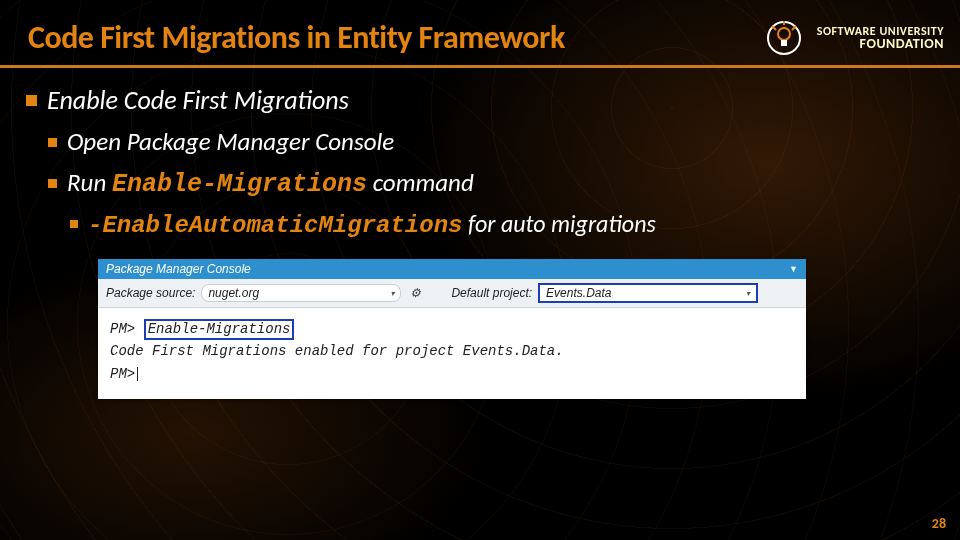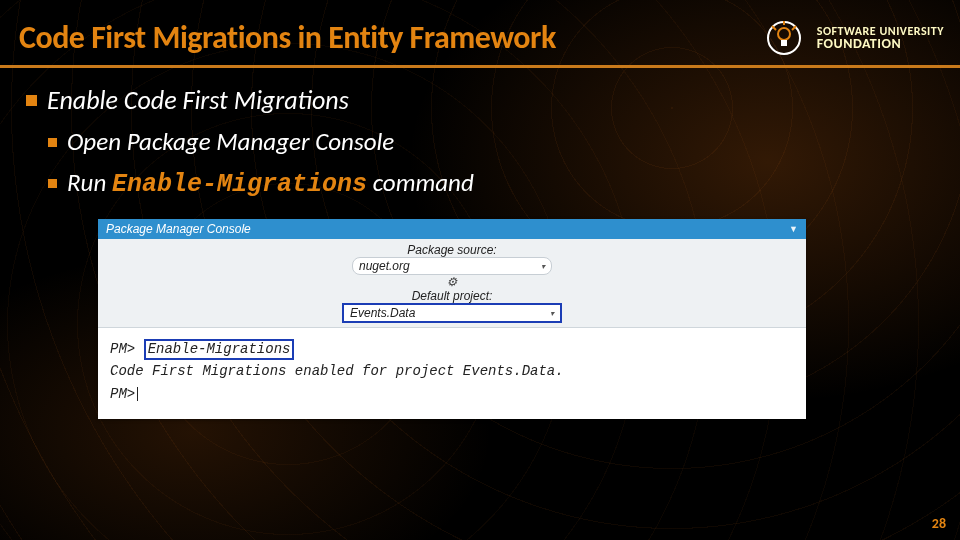--- a/index.html
+++ b/index.html
@@ -12,39 +12,39 @@
       repeating-radial-gradient(circle at 70% 20%, rgba(200,100,20,0.08) 0 1px, rgba(0,0,0,0) 1px 60px),
       repeating-radial-gradient(circle at 30% 60%, rgba(200,100,20,0.06) 0 1px, rgba(0,0,0,0) 1px 70px);
     color: #fff;
     font-family: "Calibri", "Segoe UI", Arial, sans-serif;
     position: relative;
   }
   .header {
     display: flex;
     align-items: center;
     justify-content: space-between;
-    padding: 18px 16px 8px 19px;
+    padding: 18px 16px 8px 28px;
     border-bottom: 3px solid #c97a1b;
   }
   .title {
     color: #e38411;
     font-weight: 700;
     font-size: 32px;
     letter-spacing: -0.5px;
   }
   .logo-box {
     display: flex;
     align-items: center;
     gap: 15px;
     color: #fef9c3;
   }
   .logo-icon svg { display: block; }
   .logo-text { line-height: 1.0; }
   .logo-text .l1 { font-size: 12px; font-weight: 700; letter-spacing: 0.5px; }
-  .logo-text .l2 { font-size: 14px; font-weight: 700; letter-spacing: 0.5px; }
+  .logo-text .l2 { font-size: 14px; font-weight: 700; letter-spacing: 0.5px; text-align: right; }
   .content {
     padding: 16px 32px 0 26px;
     font-size: 26px;
     font-style: italic;
   }
   .b1 { margin-bottom: 8px; }
   .b2 { margin-left: 22px; margin-top: 10px; font-size: 25px; }
   .b3 { margin-left: 44px; margin-top: 10px; font-size: 24px; }
   .sq { display:inline-block; width: 11px; height: 11px; background: #e38411; margin-right: 10px; vertical-align: middle; position: relative; top:-2px;}
   .sq.sm { width: 9px; height: 9px; }
@@ -69,21 +69,21 @@
   .cs-caret { font-size: 9px; opacity: 0.9; }
   .cs-toolbar {
     background: #eef1f3;
     border-bottom: 1px solid #cfd6db;
     padding: 4px 8px;
     font-family: "Segoe UI", Arial, sans-serif;
     font-size: 12px;
     color: #222;
     display: flex;
     align-items: center;
-    flex-direction: column;
+    gap: 6px;
   }
   .tb-field {
     background: #fff;
     border: 1px solid #c7ced4;
     padding: 1px 6px;
     font-size: 12px;
     color: #222;
     display: inline-flex;
     align-items: center;
     justify-content: space-between;
@@ -138,20 +138,23 @@
 <div class="content">
   <div class="b1">
     <span class="sq"></span><span>Enable Code First Migrations</span>
   </div>
   <div class="b2">
     <span class="sq sm"></span><span>Open Package Manager Console</span>
   </div>
   <div class="b2">
     <span class="sq sm"></span><span>Run </span><span class="mono">Enable-Migrations</span><span> command</span>
   </div>
+  <div class="b3">
+    <span class="sq xs"></span><span class="mono">-EnableAutomaticMigrations</span><span> for auto migrations</span>
+  </div>
 
   <div class="console-shot">
     <div class="cs-titlebar">
       <span>Package Manager Console</span>
       <span class="cs-caret">▼</span>
     </div>
     <div class="cs-toolbar">
       <span>Package source:</span>
       <span class="tb-field tb-src">
         <span>nuget.org</span>

